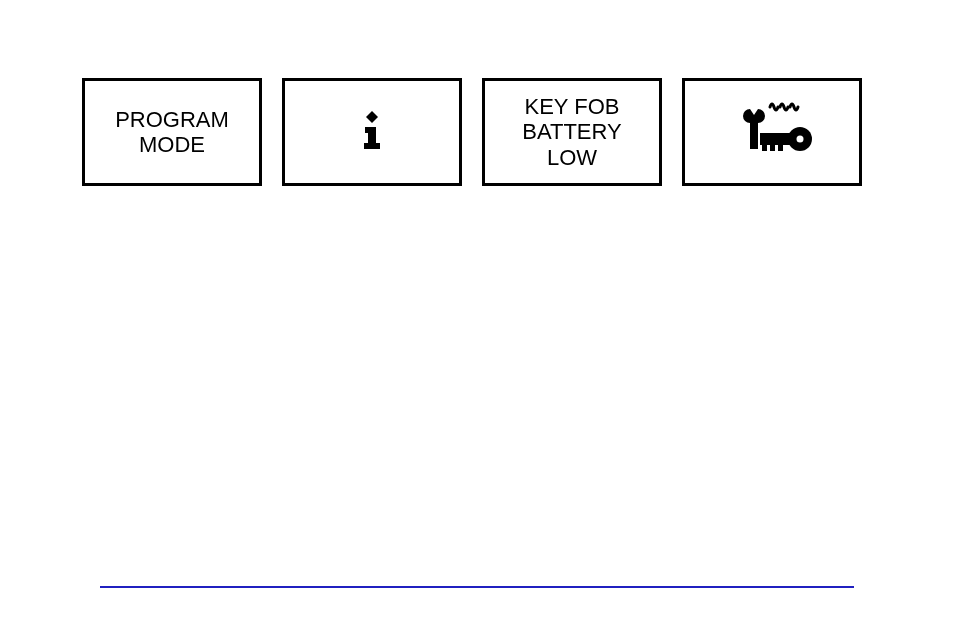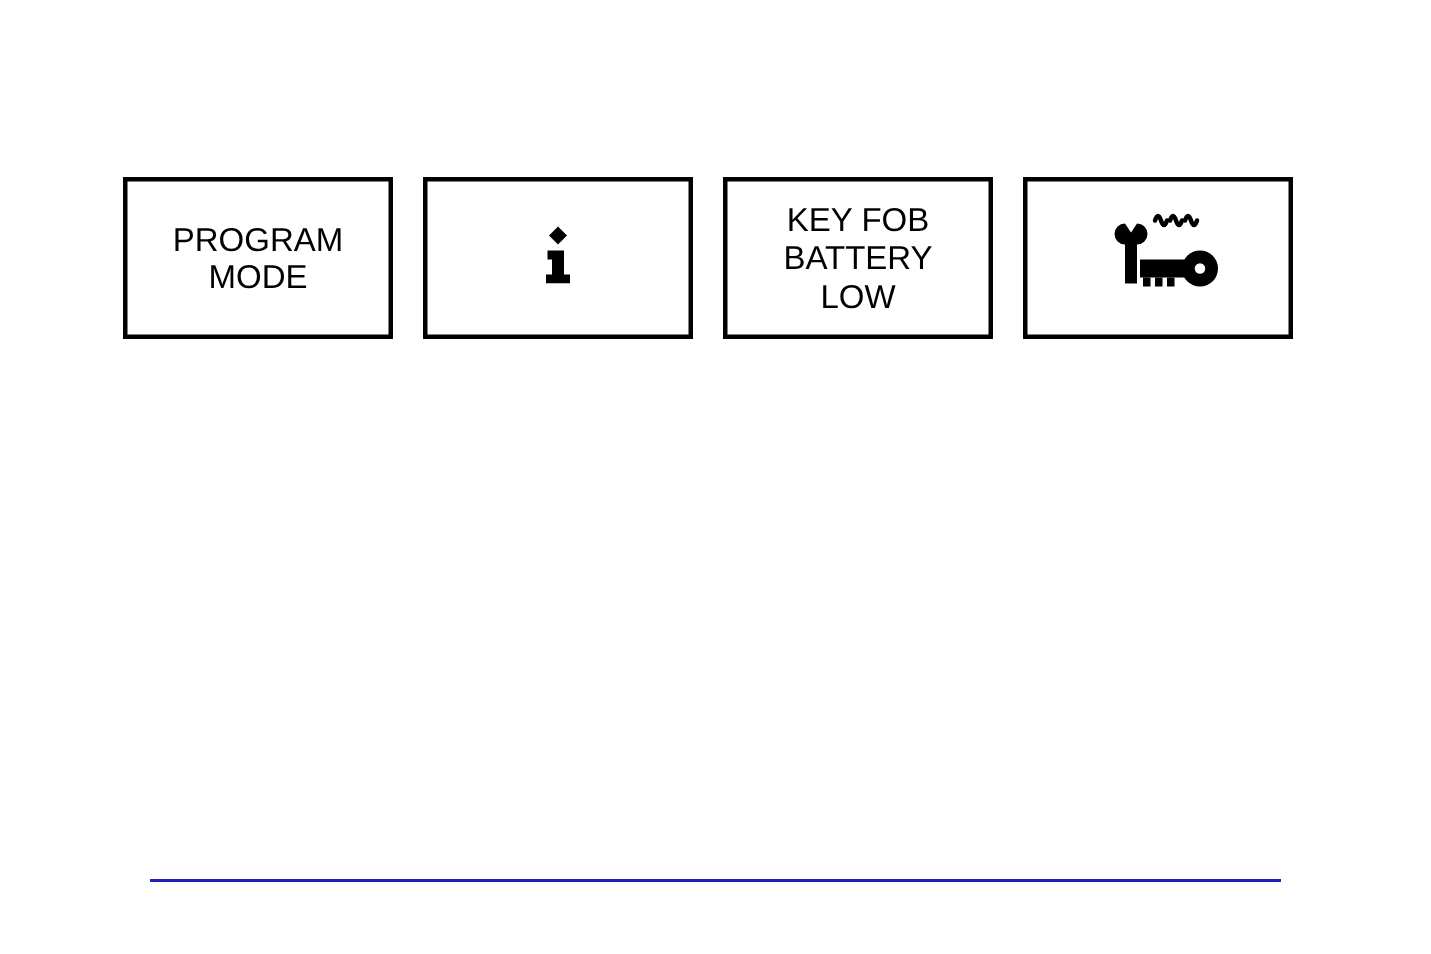--- a/index.html
+++ b/index.html
@@ -9,21 +9,20 @@
       background: #ffffff;
       font-family: Arial, Helvetica, sans-serif;
       position: relative;
     }
     .panel-row {
       position: absolute;
       top: 78px;
       left: 82px;
       display: flex;
       gap: 20px;
-      margin-top: 40px;
     }
     .panel {
       width: 180px;
       height: 108px;
       border: 3px solid #000;
       display: flex;
       align-items: center;
       justify-content: center;
       text-align: center;
       font-size: 22px;

